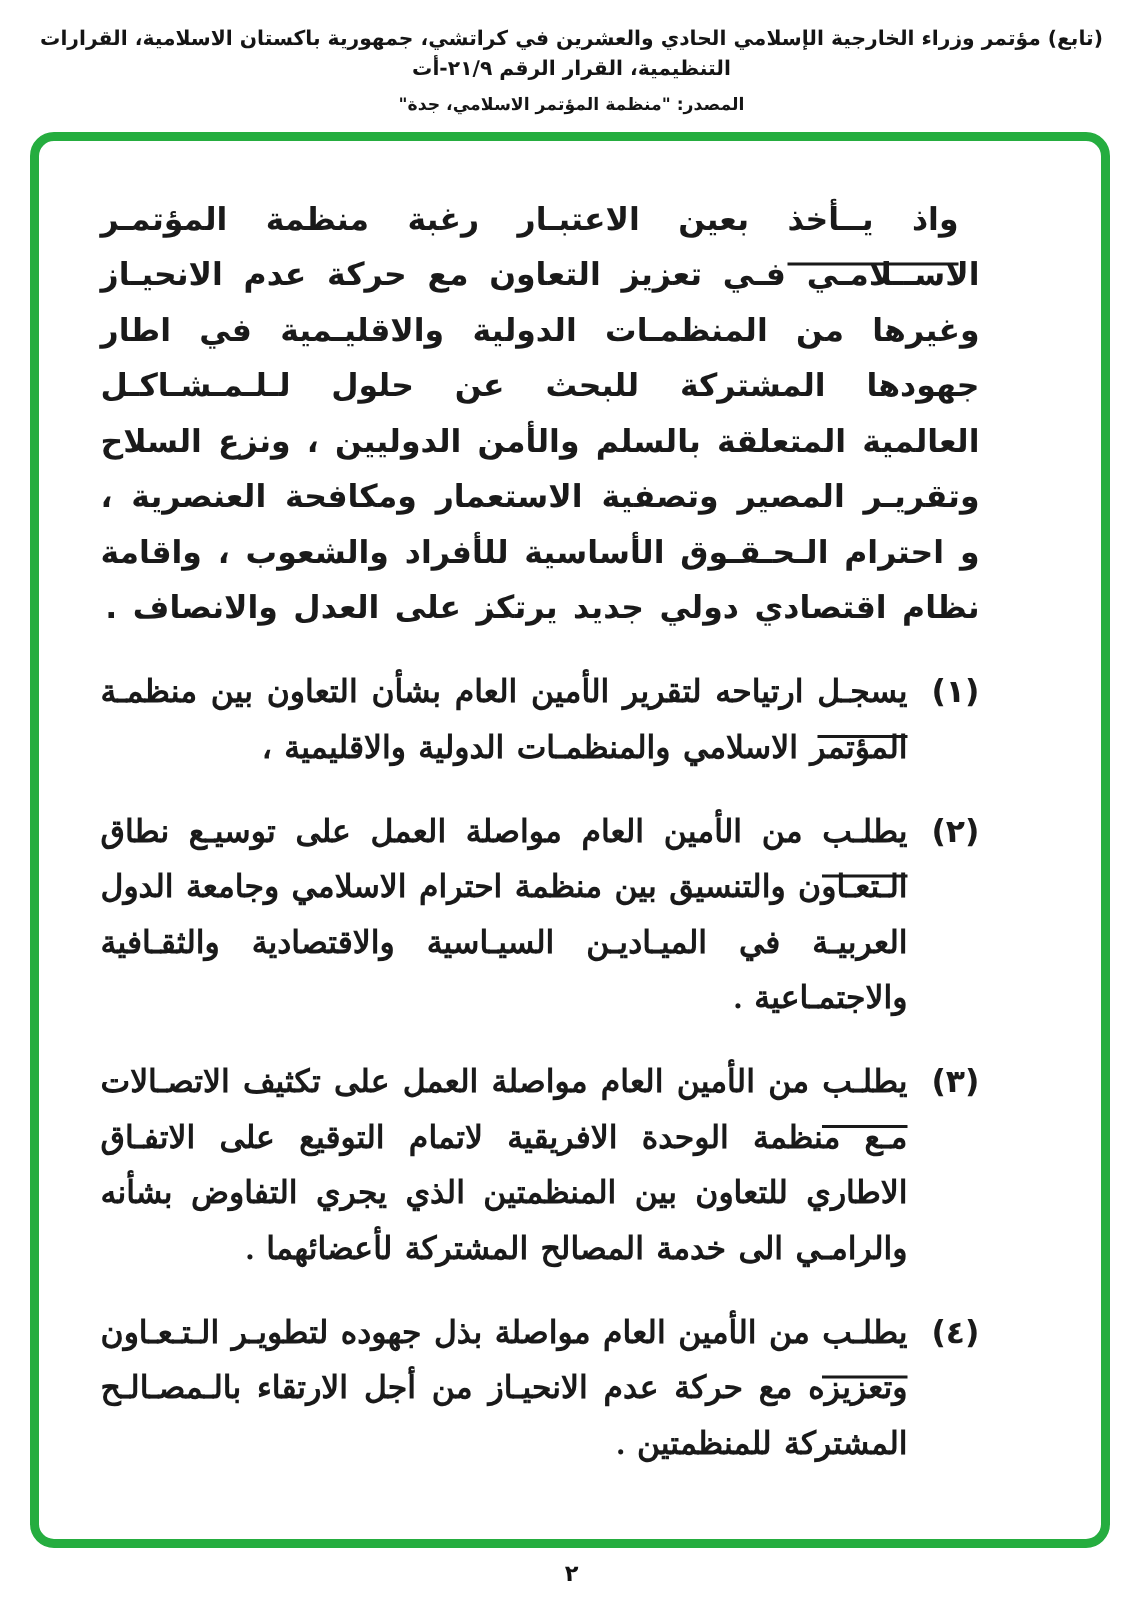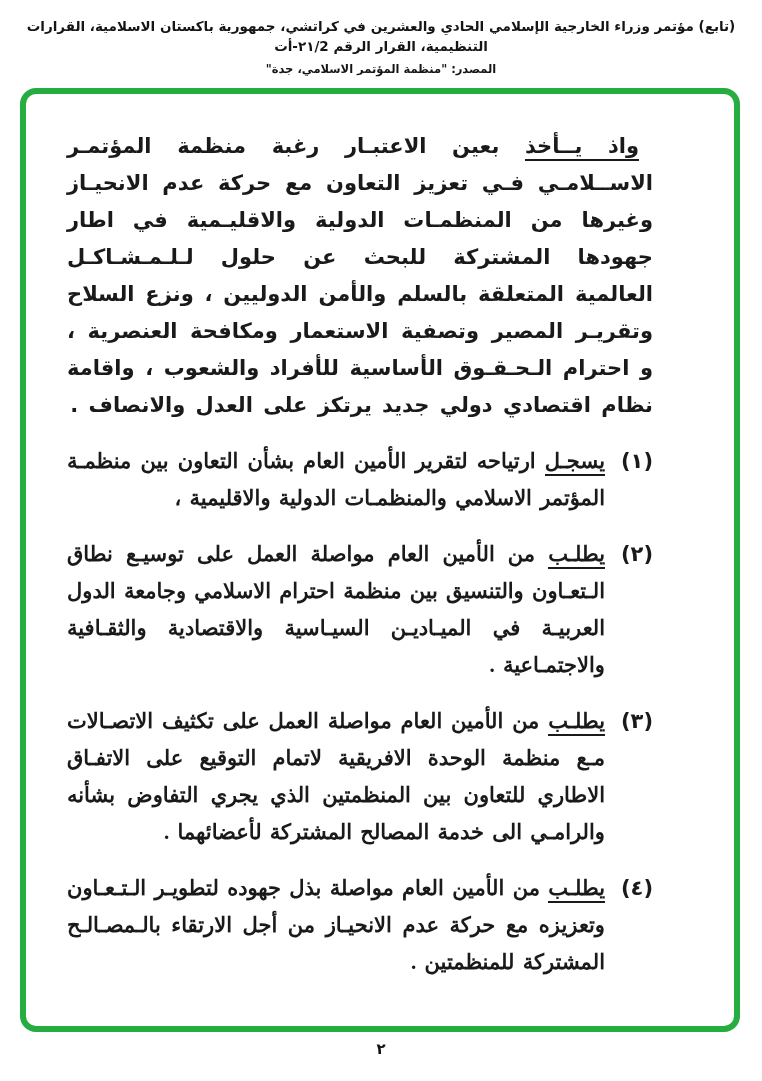--- a/index.html
+++ b/index.html
@@ -63,21 +63,21 @@
     letter-spacing: 0.5px;
     word-spacing: 3px;
   }
   .intro {
     margin: 0;
     text-align: justify;
     text-indent: 14px;
   }
   .lead-underline {
     border-bottom: 2px solid #1a1a1a;
-    padding-bottom: 1px;
+    padding-bottom: 17px;
   }
   .item {
     display: flex;
     flex-direction: row; 
     margin-top: 19px;
     align-items: flex-start;
   }
   .item .num {
     flex: 0 0 48px;
     white-space: nowrap;
@@ -100,21 +100,21 @@
     font-weight: bold;
     color: #111111;
   }
 </style>
 </head>
 <body>
 
 <div class="page">
 
   <div class="doc-header">
-    <div class="line1">(تابع) مؤتمر وزراء الخارجية الإسلامي الحادي والعشرين في كراتشي، جمهورية باكستان الاسلامية، القرارات التنظيمية، القرار الرقم ٢١/2-أت</div>
+    <div class="line1">(تابع) مؤتمر وزراء الخارجية الإسلامي الحادي والعشرين في كراتشي، جمهورية باكستان الاسلامية، القرارات التنظيمية، القرار الرقم ٢١/٩-أت</div>
     <div class="line2">المصدر: "منظمة المؤتمر الاسلامي، جدة"</div>
   </div>
 
   <div class="highlight-frame"></div>
 
   <div class="doc-body">
 
     <p class="intro"><span class="lead-underline">واذ يــأخذ</span><span> بعين الاعتبـار رغبة منظمة المؤتمـر الاســلامـي فـي تعزيز التعاون مع حركة عدم الانحيـاز وغيرها من المنظمـات الدولية والاقليـمية في اطار جهودها المشتركة للبحث عن حلول لـلـمـشـاكـل العالمية المتعلقة بالسلم والأمن الدوليين ، ونزع السلاح وتقريـر المصير وتصفية الاستعمار ومكافحة العنصرية ، و احترام الـحـقـوق الأساسية للأفراد والشعوب ، واقامة نظام اقتصادي دولي جديد يرتكز على العدل والانصاف .</span></p>
 
     <div class="item">

